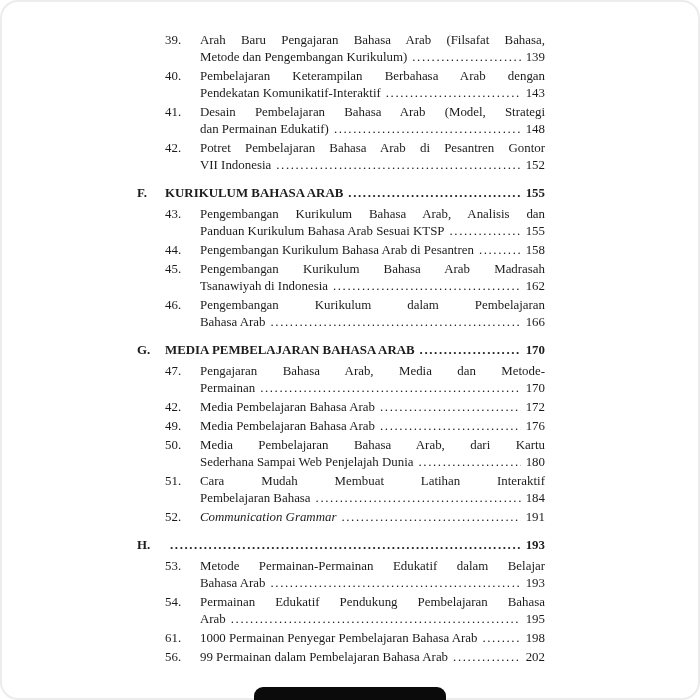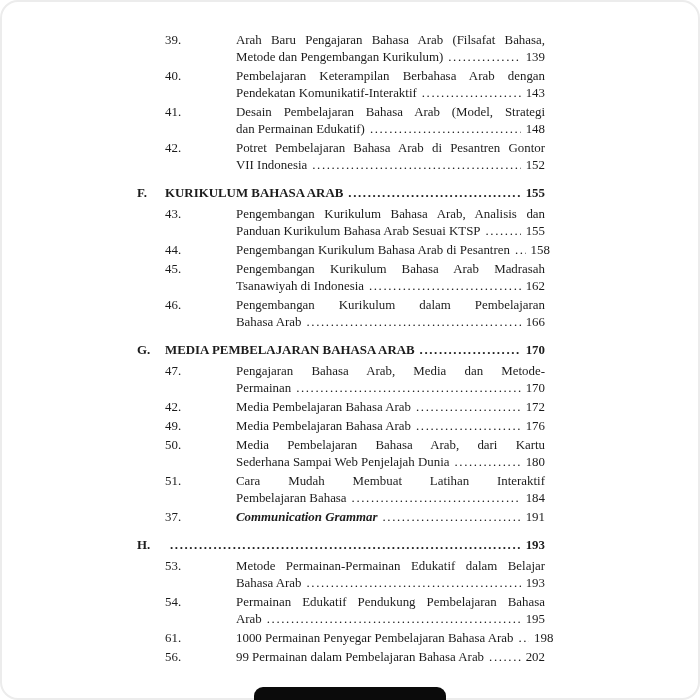--- a/index.html
+++ b/index.html
@@ -21,29 +21,29 @@
   }
   .toc {
     position: absolute;
     left: 137px; top: 32px;
     width: 408px;
     font-size: 12.9px;
     line-height: 17px;
   }
   .item { display: flex; margin-bottom: 2px; padding-left: 28px; }
   .num  { flex: 0 0 35px; }
-  .body { flex: 1 1 auto; min-width: 0; margin-left: 36px; }
+  .body { flex: 1 1 auto; min-width: 0; }
   .hdr  { display: flex; font-weight: 700; margin: 11px 0 4px; }
   .hletter { flex: 0 0 28px; }
   .hinner  { flex: 1 1 auto; display: flex; align-items: flex-start; min-width: 0; }
   .htitle  { flex: 0 0 auto; white-space: nowrap; }
   .jline { text-align: justify; text-align-last: justify; }
   .lline { display: flex; align-items: flex-start; }
   .ltext { flex: 0 0 auto; }
-  .italic { font-style: italic; font-weight: bold; }
+  .italic { font-style: italic; }
   .dots {
     flex: 1 1 0;
     overflow: hidden;
     white-space: nowrap;
     letter-spacing: 1.6px;
     padding: 0 3px 0 5px;
     min-width: 8px;
   }
   .pg { flex: 0 0 auto; min-width: 24px; text-align: right; }
   .bottom-bar {
@@ -212,21 +212,21 @@
         <div class="body">
           <div class="jline">Cara Mudah Membuat Latihan Interaktif</div>
           <div class="lline">
             <span class="ltext">Pembelajaran Bahasa</span>
             <span class="dots">..............................................................................................................</span>
             <span class="pg">184</span>
           </div>
         </div>
       </div>
       <div class="item">
-        <span class="num">37.</span>
+        <span class="num">52.</span>
         <div class="body">
           <div class="lline">
             <span class="ltext italic">Communication Grammar</span>
             <span class="dots">..............................................................................................................</span>
             <span class="pg">191</span>
           </div>
         </div>
       </div>
       <div class="hdr">
         <span class="hletter">H.</span>

